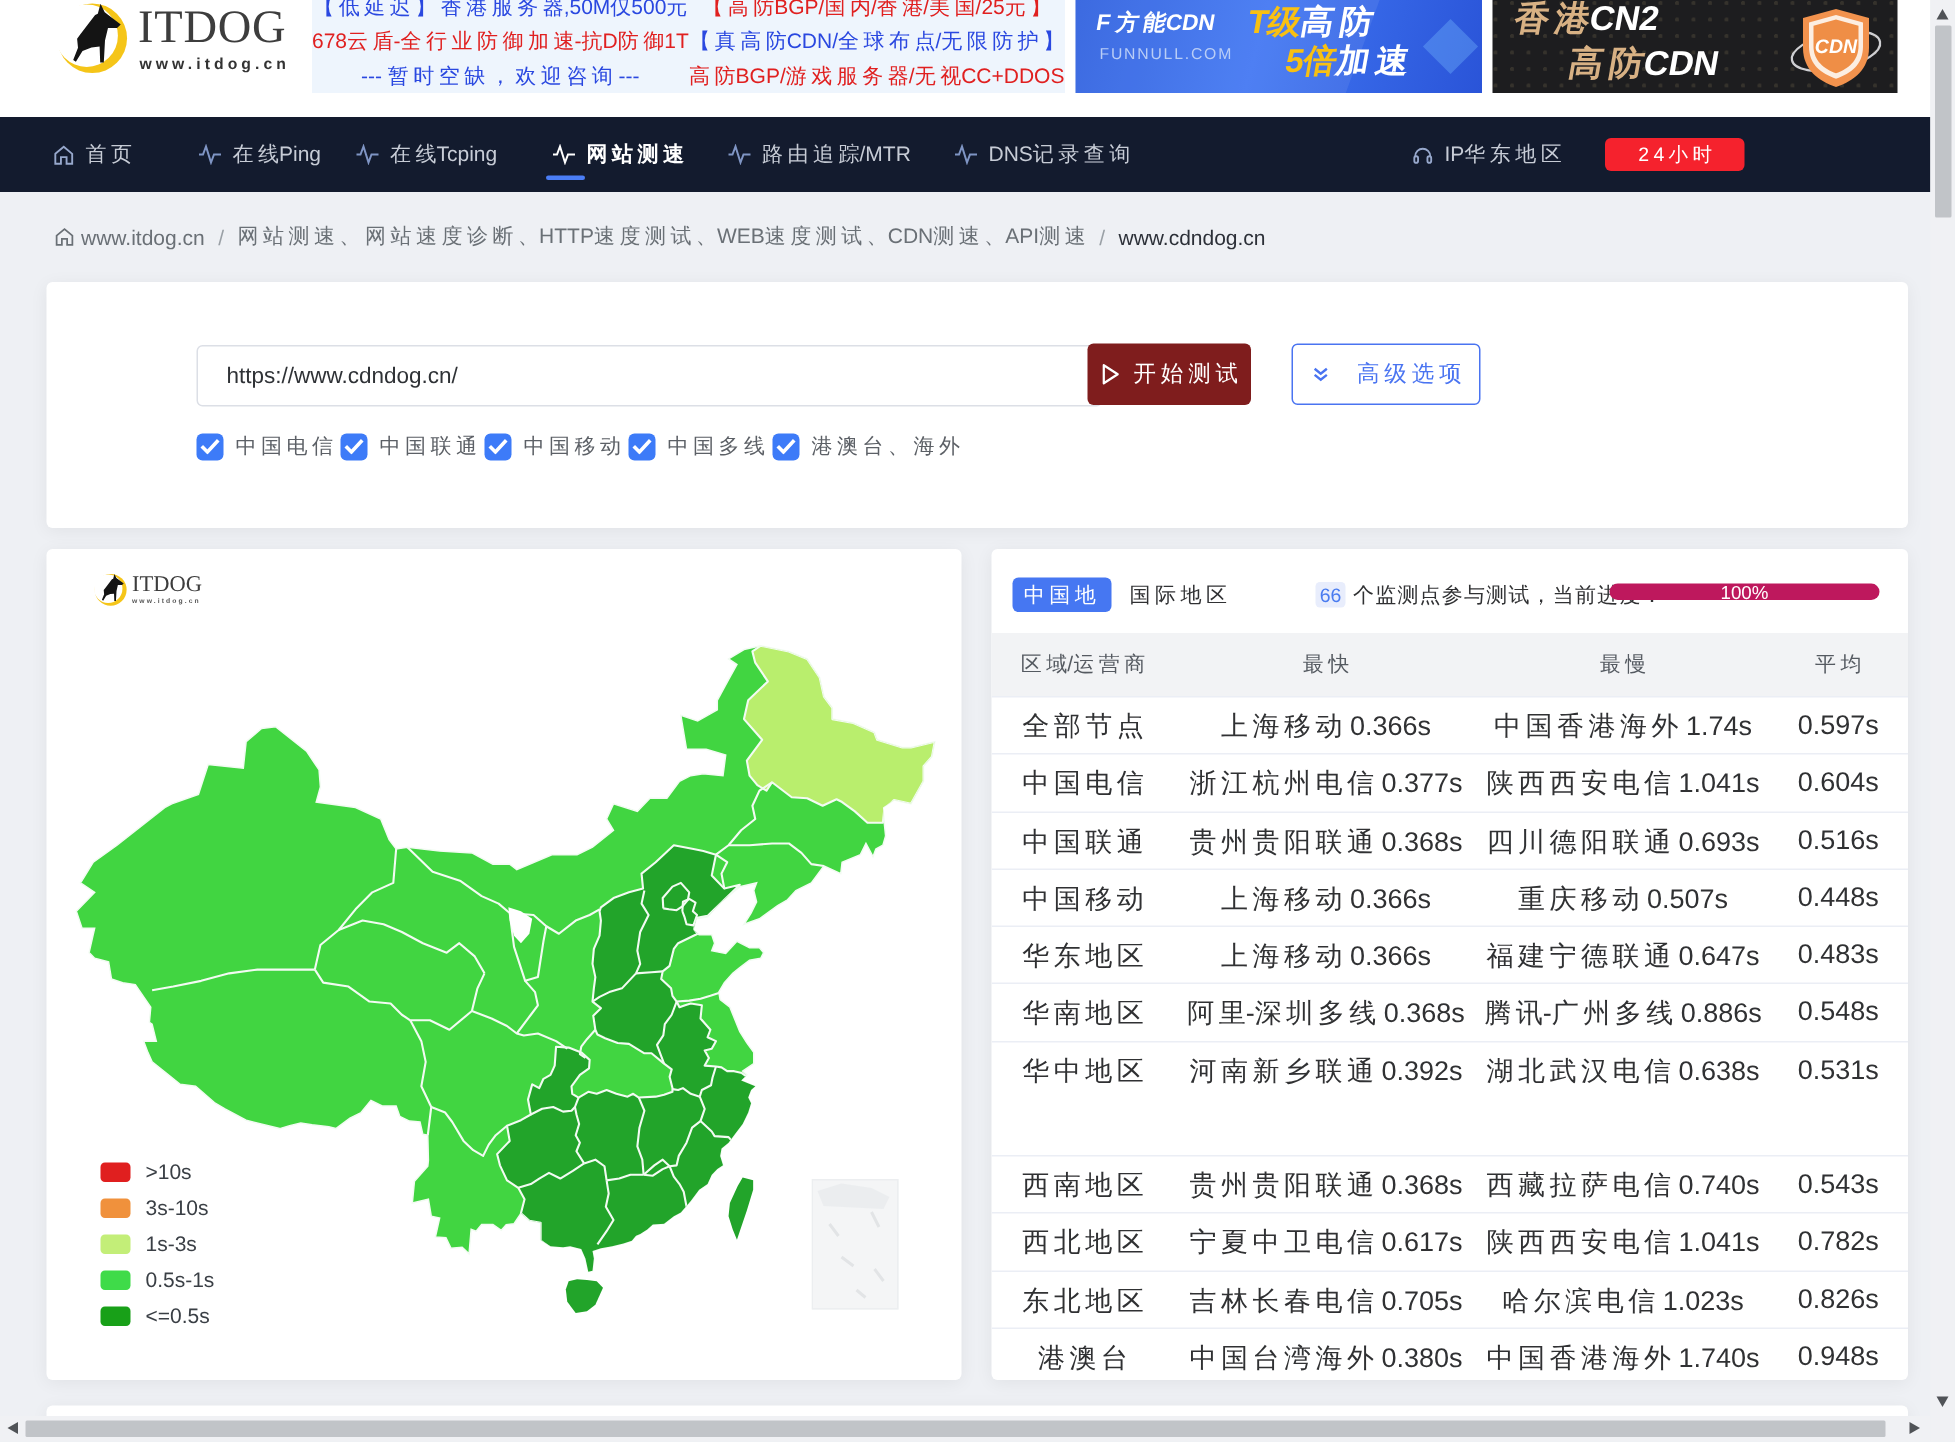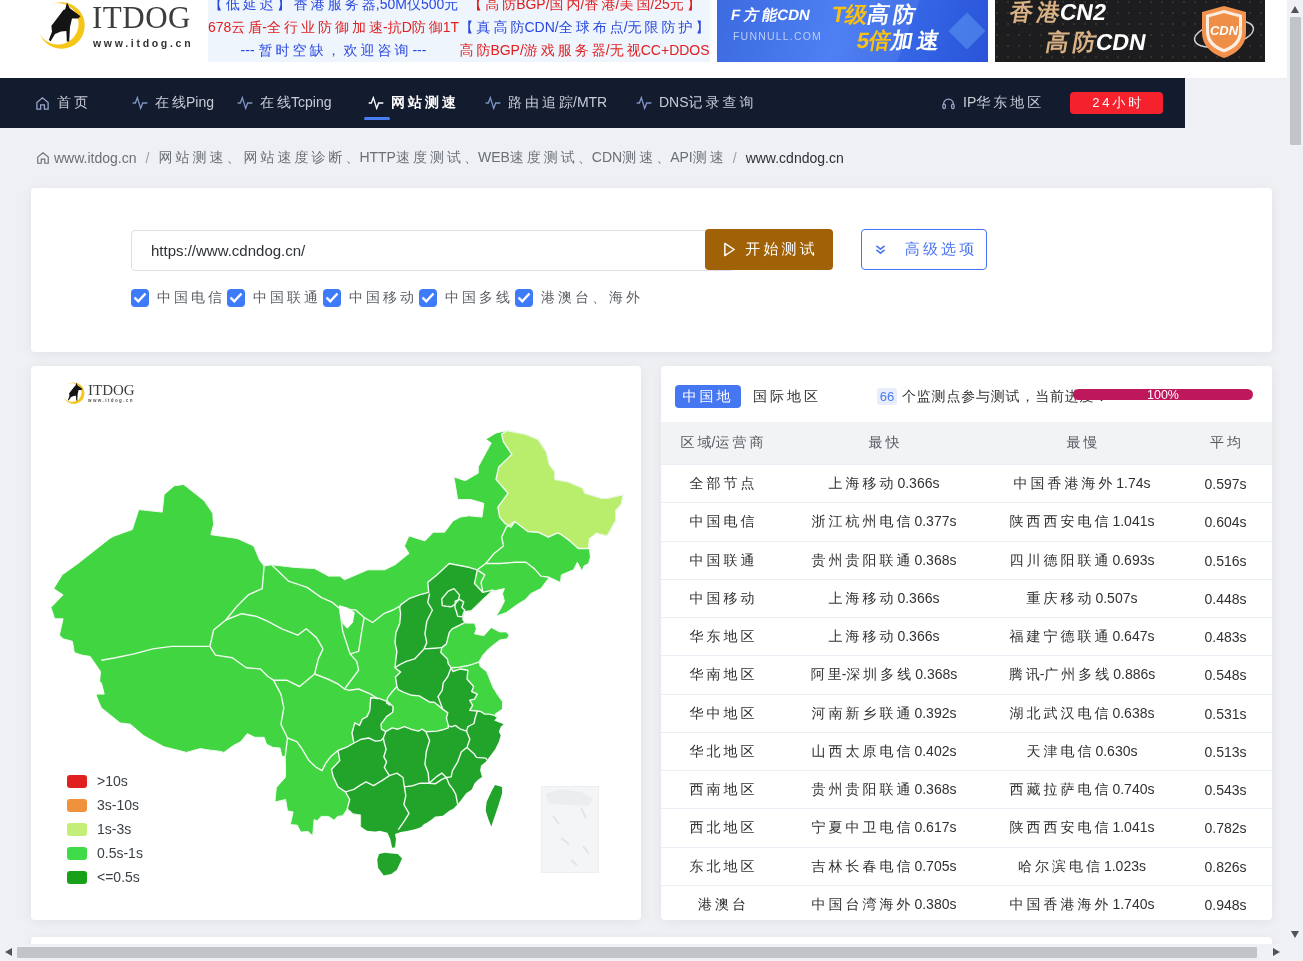--- a/index.html
+++ b/index.html
@@ -12,36 +12,36 @@
 #hdr{position:absolute;left:0;top:0;width:1287px;height:78px;background:#fff}
 #logo-cre{position:absolute;left:38px;top:1px;width:48px;height:48px}
 #logo-t{position:absolute;left:92px;top:0px;font-family:"Liberation Serif",serif;font-size:31px;color:#3d3d3d;letter-spacing:0.5px}
 #logo-u{position:absolute;left:93px;top:37px;font-size:10.5px;font-weight:bold;color:#333;letter-spacing:2.7px}
 #adbox{position:absolute;left:208px;top:0;width:502px;height:62px;background:#eef5fd;overflow:hidden}
 #adbox .col{position:absolute;top:-7px;width:251px;text-align:center;font-size:14px;line-height:22.8px}
 .rd{color:#e02020}.bl{color:#2a48e0}
 #bn1{position:absolute;left:717px;top:0;width:271px;height:62px;white-space:nowrap;background:linear-gradient(105deg,#2c5ede 0%,#3f75f2 45%,#2a54d8 100%);overflow:hidden}
 #bn2{position:absolute;left:995px;top:0;width:270px;height:62px;white-space:nowrap;background:#1d1d1f;overflow:hidden}
 
-#nav{position:absolute;left:0;top:78px;width:1185px;height:50px;background:#131b2e}
+#nav{position:absolute;left:0;top:78px;width:1287px;height:50px;background:#131b2e}
 .ni{position:absolute;top:0;height:50px;display:flex;align-items:center;color:#c7ccd6;font-size:14px}
 .ni svg{margin-right:7px}
 .ni.act{color:#fff;font-weight:bold}
 #under{position:absolute;left:364px;top:39px;width:26px;height:3px;background:#4a7df5;border-radius:2px}
 #badge24{display:inline-block;margin-left:29px;background:#f5222d;color:#fff;font-size:13px;line-height:22px;padding:0 22px;border-radius:4px;letter-spacing:2.8px}
 
 #crumb{position:absolute;left:36px;top:128px;height:60px;display:flex;align-items:center;font-size:14px;color:#6a7076}
 #crumb .last{color:#2c3038}
 #crumb .sep{margin:0 9px;color:#9aa0a6}
 
 .card{position:absolute;background:#fff;border-radius:4px;box-shadow:0 2px 12px rgba(0,0,0,.06)}
 #scard{left:31px;top:188px;width:1241px;height:164px}
 #url{position:absolute;left:100px;top:42px;width:604px;height:41px;border:1px solid #dcdfe6;border-radius:4px;font-size:15px;color:#2f3236;line-height:39px;padding-left:19px}
 .btn{position:absolute;top:41px;height:41px;border-radius:4px;font-size:15px;color:#fff;display:flex;align-items:center;justify-content:center}
-#b1{left:674px;width:128px;background:#a16207}
+#b1{left:694px;width:109px;background:#7f1d1d}
 #b2{left:830px;width:126px;background:#fff;border:1px solid #4a74f1;color:#4a74f1}
 #b3{left:964px;width:126px;background:#f7ab4f}
 .btn svg{margin-right:9px}
 .cbrow{position:absolute;left:100px;top:101px;height:18px;display:flex}
 .cb{display:flex;align-items:center;width:96px;font-size:14px;color:#5c6066}
 .cbx{width:18px;height:18px;background:#3d7bf8;border-radius:4px;margin-right:8px;position:relative}
 .cbx svg{position:absolute;left:2px;top:3px}
 
 #mcard{left:31px;top:366px;width:610px;height:554px}
 #wm-cre{position:absolute;left:32px;top:16px;width:22px;height:22px}
@@ -51,21 +51,21 @@
 .lgt{position:absolute;left:66px;font-size:14px;color:#3a3f45;line-height:13px}
 #inset{position:absolute;left:510px;top:420px;width:58px;height:87px;background:#f4f5f6;box-shadow:inset 0 0 0 1px #eceef0}
 
 #tcard{left:661px;top:366px;width:611px;height:554px;overflow:hidden}
 #tab1{position:absolute;left:14px;top:19px;width:66px;height:23px;background:#4677f2;border-radius:4px;color:#fff;font-size:14px;text-align:center;line-height:23px}
 #tab2{position:absolute;left:92px;top:19px;font-size:14px;color:#303133;line-height:23px}
 #n66{position:absolute;left:216px;top:22px;width:20px;height:17px;background:#e8edfc;border-radius:3px;color:#4a7cf0;font-size:13px;text-align:center;line-height:17px}
 #ptxt{position:absolute;left:241px;top:22px;font-size:14px;color:#303133;line-height:17px}
 #pbar{position:absolute;left:412px;top:23px;width:180px;height:11px;background:#be185d;border-radius:6px;color:#fff;font-size:12.5px;display:flex;align-items:center;justify-content:center}
 #thead{position:absolute;left:0;top:56px;width:611px;height:42px;background:#f2f3f5;display:flex;align-items:center;font-size:14px;color:#555a61}
-.tr{position:absolute;left:0;width:611px;height:38px;display:flex;align-items:center;font-size:14px;color:#303133;border-top:1px solid #ebeef5}
+.tr{position:absolute;left:0;width:611px;height:38px;display:flex;align-items:center;font-size:18px;color:#303133;border-top:1px solid #ebeef5}
 .c1{width:122px;text-align:center}.c2{width:202px;text-align:center}.c3{width:194px;text-align:center}.c4{width:93px;text-align:center}
 
 #ncard{left:31px;top:937px;width:1241px;height:30px}
 
 #vsb{position:absolute;left:1287px;top:0;width:16px;height:944px;background:#f0f1f4}
 #vth{position:absolute;left:1289.5px;top:17px;width:11px;height:128px;background:#c1c4c8;border-radius:1px}
 #hsb{position:absolute;left:0;top:944px;width:1287px;height:17px;background:#f0f1f4}
 #hth{position:absolute;left:17px;top:946.5px;width:1240px;height:11px;background:#c1c4c8;border-radius:1px}
 #corner{position:absolute;left:1287px;top:944px;width:16px;height:17px;background:#f0f1f4}
 .arr{position:absolute;width:0;height:0}
@@ -350,26 +350,20 @@
         <div class="c2"><span class="k">阿里</span>-<span class="k">深圳多线</span> 0.368s</div>
         <div class="c3"><span class="k">腾讯</span>-<span class="k">广州多线</span> 0.886s</div>
         <div class="c4">0.548s</div>
       </div>
       <div class="tr" style="top:328px">
         <div class="c1"><span class="k">华中地区</span></div>
         <div class="c2"><span class="k">河南新乡联通</span> 0.392s</div>
         <div class="c3"><span class="k">湖北武汉电信</span> 0.638s</div>
         <div class="c4">0.531s</div>
       </div>
-      <div class="tr" style="top:366px">
-        <div class="c1"><span class="k">华北地区</span></div>
-        <div class="c2"><span class="k">山西太原电信</span> 0.402s</div>
-        <div class="c3"><span class="k">天津电信</span> 0.630s</div>
-        <div class="c4">0.513s</div>
-      </div>
       <div class="tr" style="top:404px">
         <div class="c1"><span class="k">西南地区</span></div>
         <div class="c2"><span class="k">贵州贵阳联通</span> 0.368s</div>
         <div class="c3"><span class="k">西藏拉萨电信</span> 0.740s</div>
         <div class="c4">0.543s</div>
       </div>
       <div class="tr" style="top:442px">
         <div class="c1"><span class="k">西北地区</span></div>
         <div class="c2"><span class="k">宁夏中卫电信</span> 0.617s</div>
         <div class="c3"><span class="k">陕西西安电信</span> 1.041s</div>

